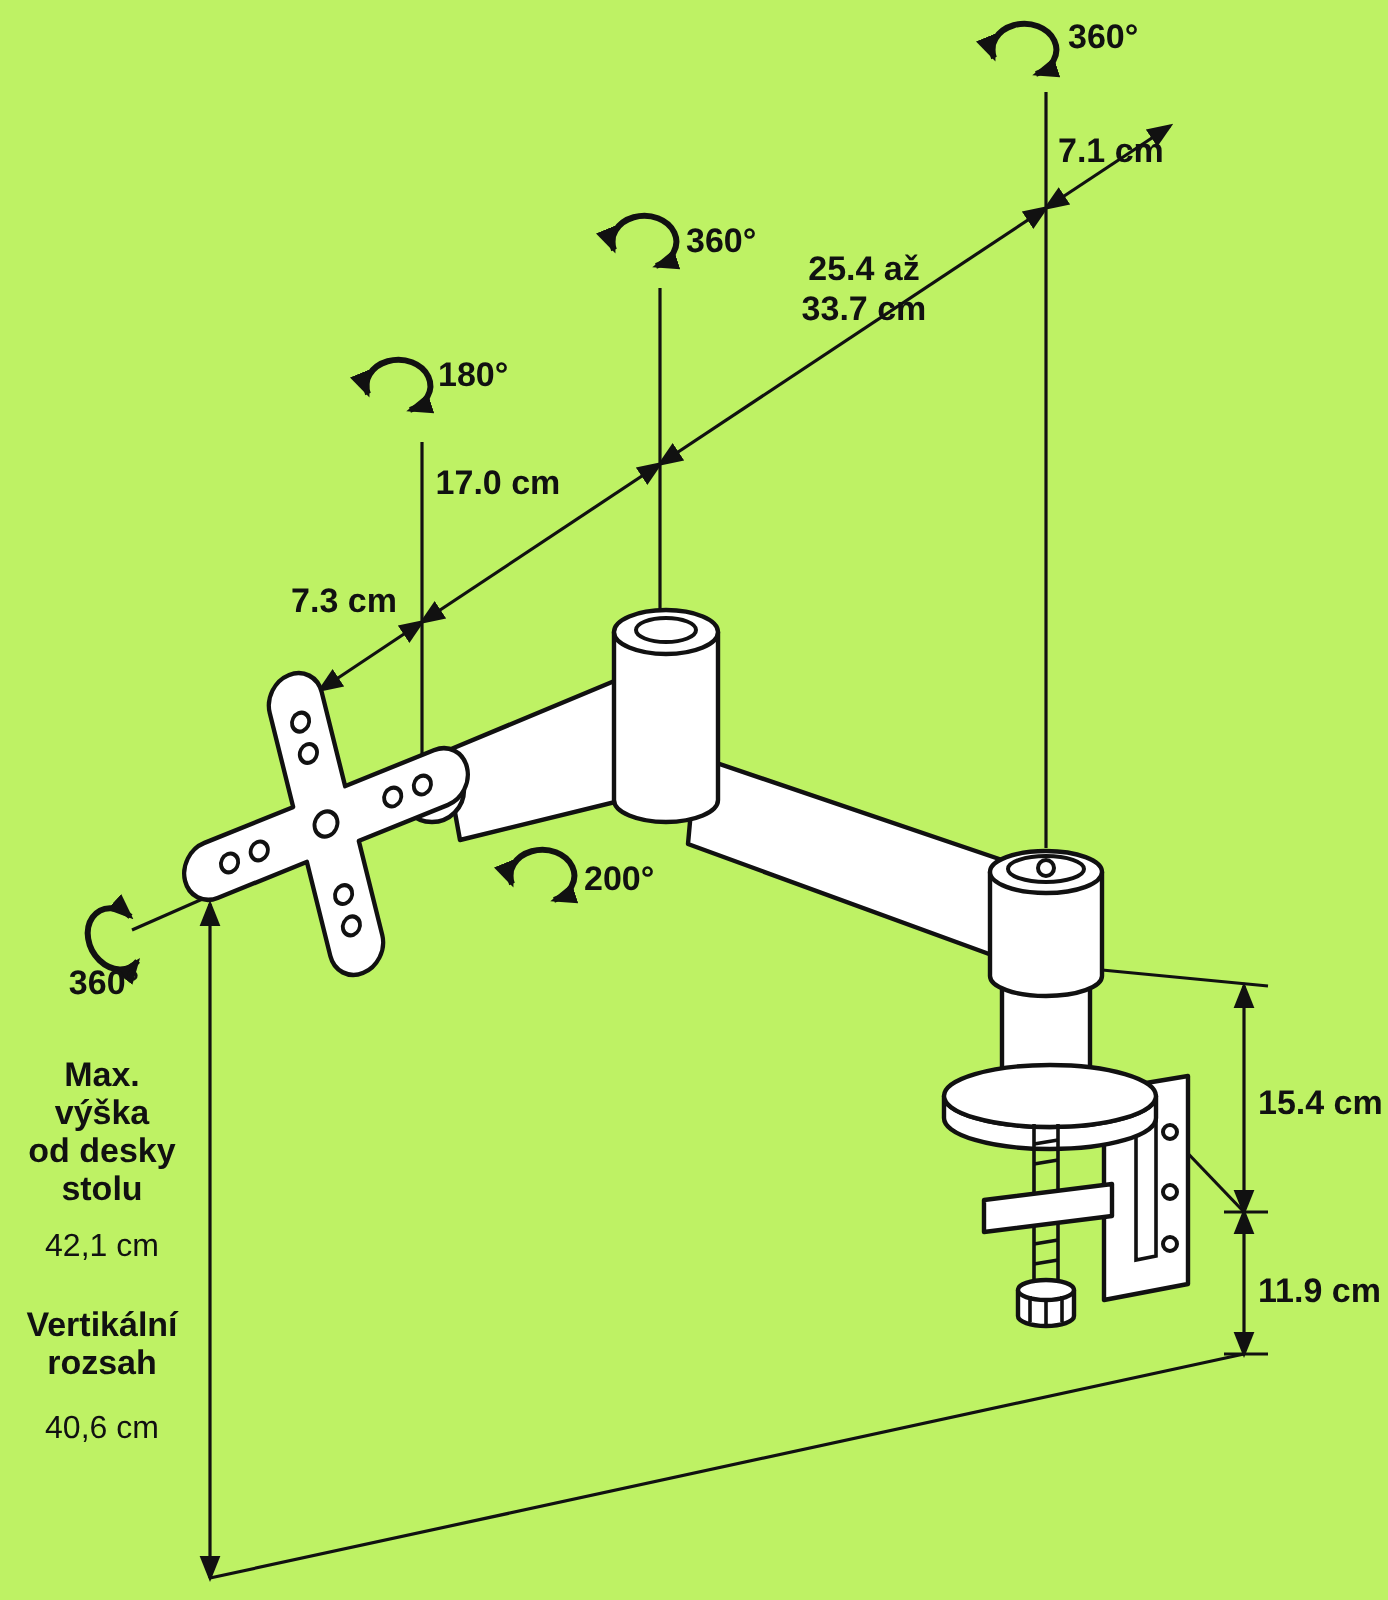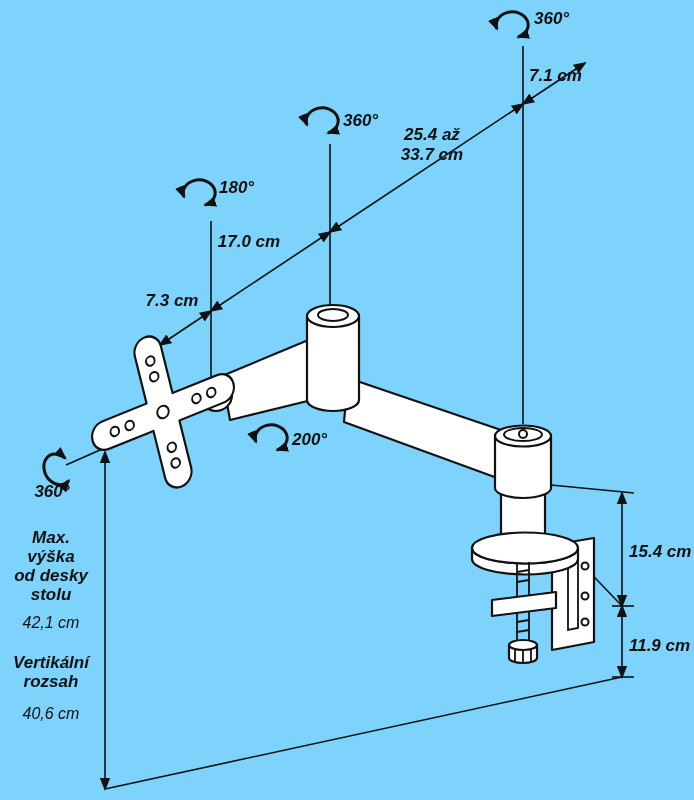--- a/index.html
+++ b/index.html
@@ -1,16 +1,16 @@
 <!DOCTYPE html>
 <html><head>
 <meta charset="utf-8">
 <style>
   html,body{margin:0;padding:0;background:#ffffff;}
-  .stage{position:relative;width:694px;height:800px;background:#7dd3fc;overflow:hidden;font-style:italic;}
+  .stage{position:relative;width:694px;height:800px;background:#bef264;overflow:hidden;}
   svg{display:block;}
   text{font-family:"Liberation Sans","DejaVu Sans",sans-serif;font-weight:bold;font-size:17px;fill:#111;}
   text.val{font-weight:normal;font-size:16px;}
   .outline{fill:#ffffff;stroke:#111;stroke-width:2.2;stroke-linejoin:round;}
   .thin{fill:none;stroke:#111;stroke-width:1.6;}
   .dim{fill:none;stroke:#111;stroke-width:1.6;}
   .arc{fill:none;stroke:#111;stroke-width:3;}
   .hole{fill:#ffffff;stroke:#111;stroke-width:2;}
   .detail{fill:none;stroke:#111;stroke-width:1.8;}
 </style>

